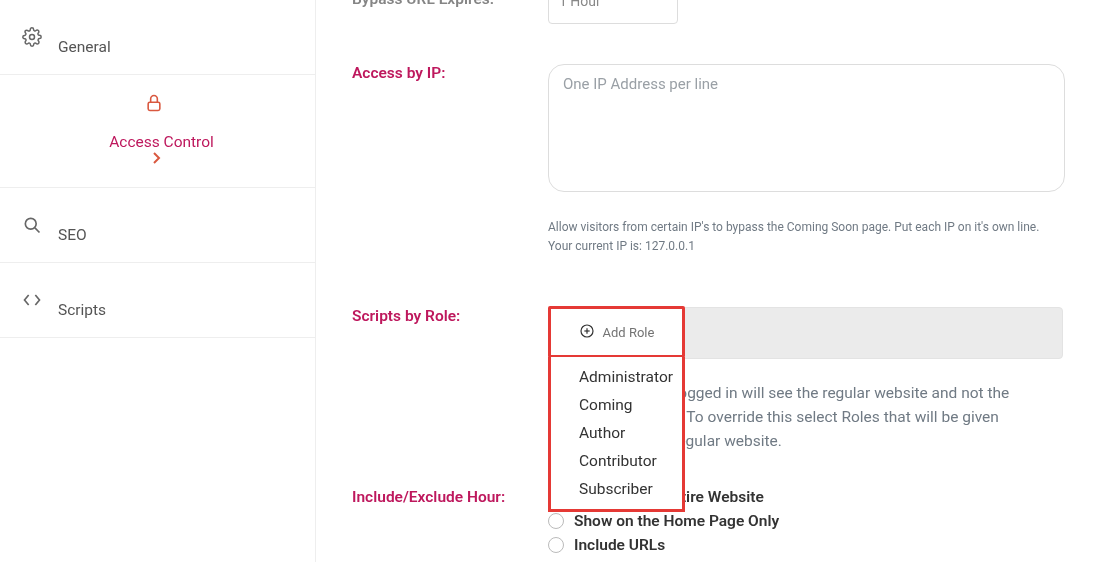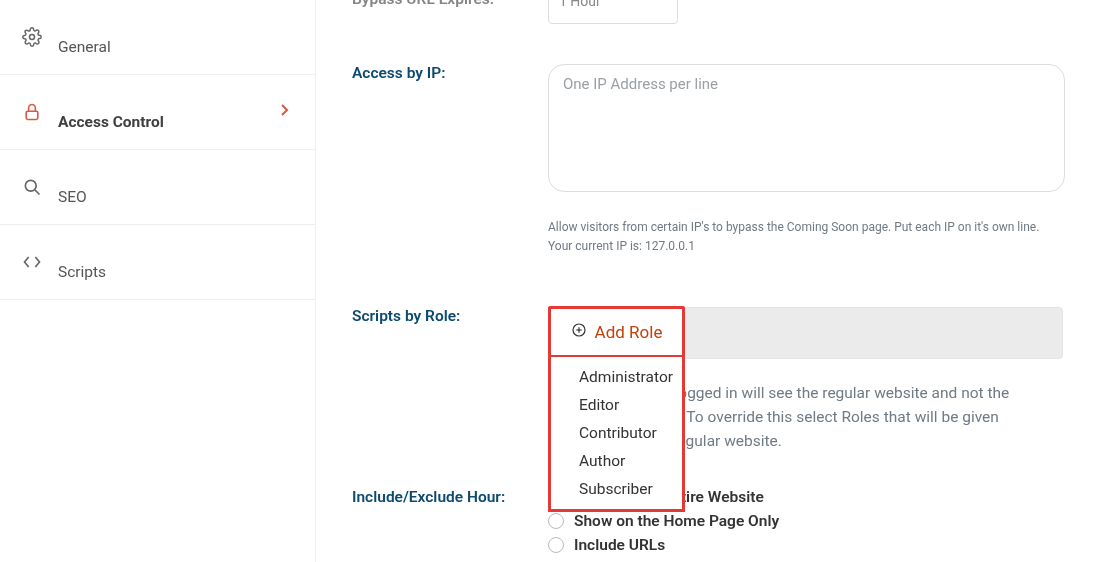--- a/index.html
+++ b/index.html
@@ -23,22 +23,23 @@
     display: flex;
     align-items: center;
     padding: 18px 22px;
     border-bottom: 1px solid #eee;
     cursor: pointer;
     color: #555;
     font-size: 15.5px;
     position: relative;
   }
   .sidebar-item.active {
-    color: #404040;
-    font-weight: 700;
+    color: #be185d;
+    font-weight: 400;
+    flex-direction: column;
   }
   .sidebar-item .icon {
     width: 28px;
     display: flex;
     align-items: center;
     justify-content: flex-start;
     color: inherit;
   }
   .sidebar-item .label { margin-left: 8px; flex: 1; margin-top: 20px; }
   .sidebar-item .chevron {
@@ -51,21 +52,21 @@
     padding: 0 30px 0 36px;
     height: 100%;
     position: relative;
   }
   .form-row { display: flex; align-items: flex-start; }
   .form-label {
     width: 196px;
     padding-top: 0px;
     font-size: 15.5px;
     font-weight: 600;
-    color: #0c4a6e;
+    color: #be185d;
   }
   .form-content { flex: 1; }
 
   
   .top-row {
     display:flex;
     align-items:flex-start;
     margin-top:-10px;
     margin-bottom:40px;
   }
@@ -114,22 +115,22 @@
   .add-role-btn {
     background:#fff;
     border:3px solid #E53935;
     border-radius:2px;
     width:137px;
     height:52px;
     display:flex;
     align-items:center;
     justify-content:center;
     gap:8px;
-    font-size:17px;
-    color:#c2410c;
+    font-size:13px;
+    color:#737373;
     cursor:pointer;
     position:relative;
     left:-1px;
     top:-1px;
     box-sizing: border-box;
   }
   .add-role-btn svg{flex-shrink:0;}
   .role-dropdown {
     position:absolute;
     top:49px;
@@ -257,23 +258,23 @@
               <svg width="16" height="16" viewBox="0 0 24 24" fill="none" stroke="#333" stroke-width="1.8">
                   <circle cx="12" cy="12" r="9"></circle>
                   <line x1="12" y1="8" x2="12" y2="16"></line>
                   <line x1="8" y1="12" x2="16" y2="12"></line>
                 </svg>
             </span>
             <span>Add Role</span>
           </div>
           <div class="role-dropdown">
             <div class="role-dropdown-item">Administrator</div>
-            <div class="role-dropdown-item">Editor</div>
+            <div class="role-dropdown-item">Coming</div>
+            <div class="role-dropdown-item">Author</div>
             <div class="role-dropdown-item">Contributor</div>
-            <div class="role-dropdown-item">Author</div>
             <div class="role-dropdown-item">Subscriber</div>
           </div>
         </div>
         <div class="role-help">By default anyone logged in will see the regular website and not the Coming Soon page. To override this select Roles that will be given access to see the regular website.</div>
       </div>
     </div>
 
     <div class="form-row urls-row">
       <div class="form-label">Include/Exclude Hour:</div>
       <div class="form-content">

